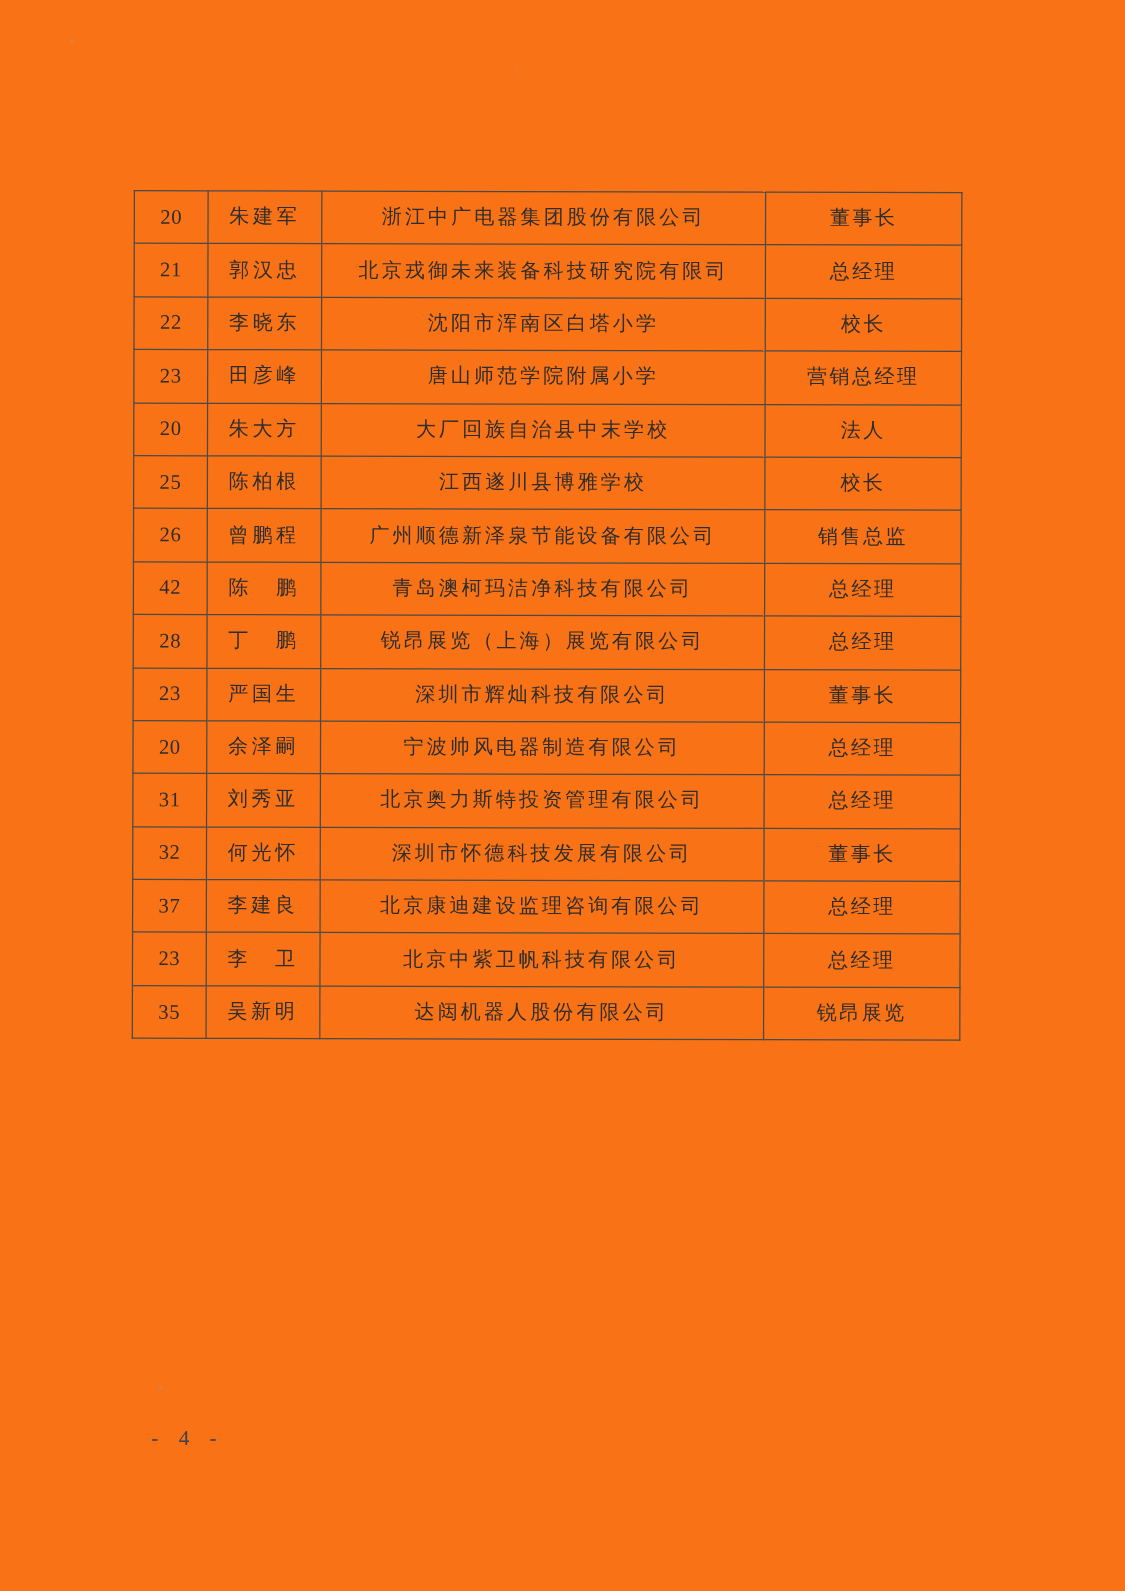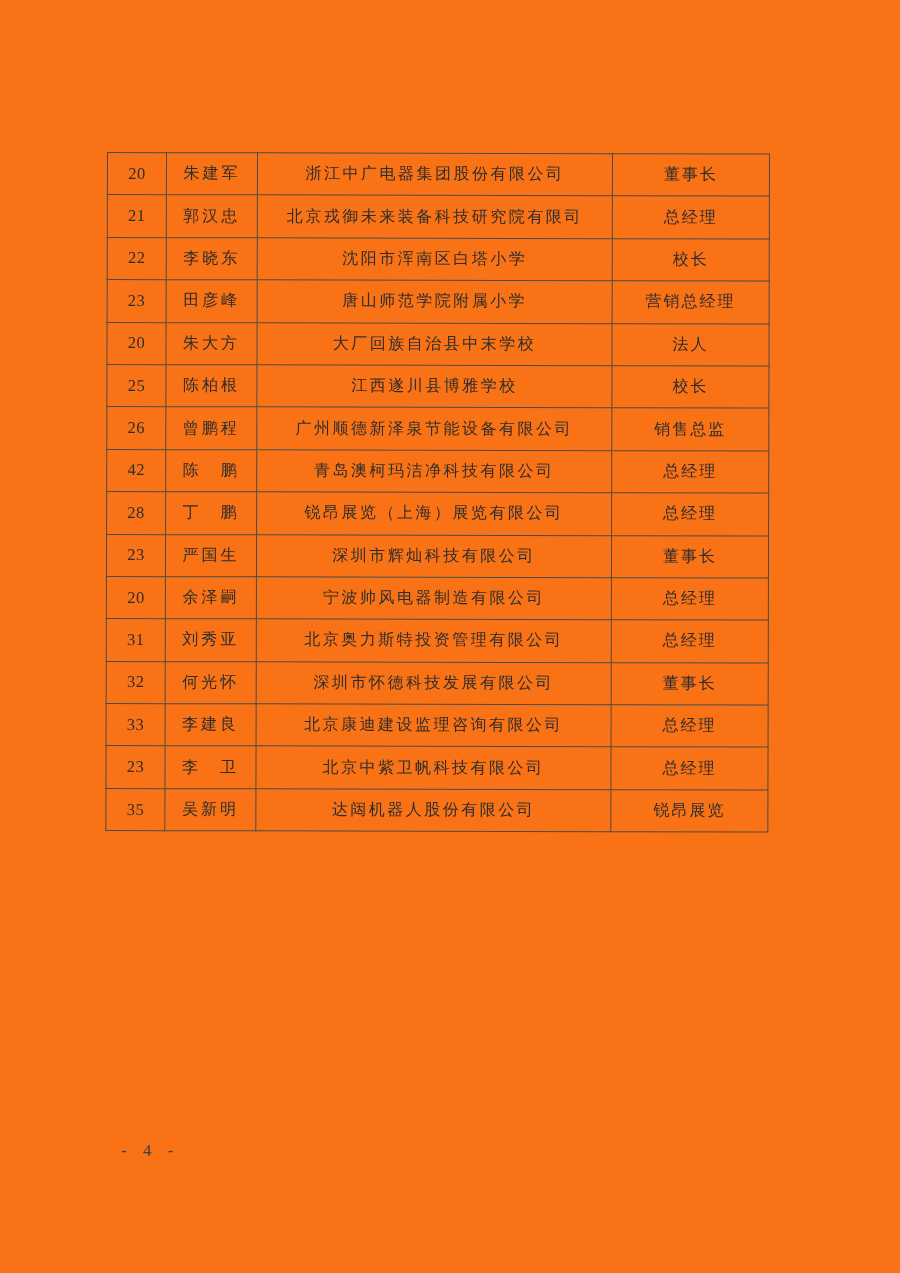--- a/index.html
+++ b/index.html
@@ -158,21 +158,21 @@
             <td class="c2">北京奥力斯特投资管理有限公司</td>
             <td class="c3">总经理</td>
           </tr>
           <tr>
             <td class="c0">32</td>
             <td class="c1">何光怀</td>
             <td class="c2">深圳市怀德科技发展有限公司</td>
             <td class="c3">董事长</td>
           </tr>
           <tr>
-            <td class="c0">33</td>
+            <td class="c0">37</td>
             <td class="c1">李建良</td>
             <td class="c2">北京康迪建设监理咨询有限公司</td>
             <td class="c3">总经理</td>
           </tr>
           <tr>
             <td class="c0">23</td>
             <td class="c1">李　卫</td>
             <td class="c2">北京中紫卫帆科技有限公司</td>
             <td class="c3">总经理</td>
           </tr>

